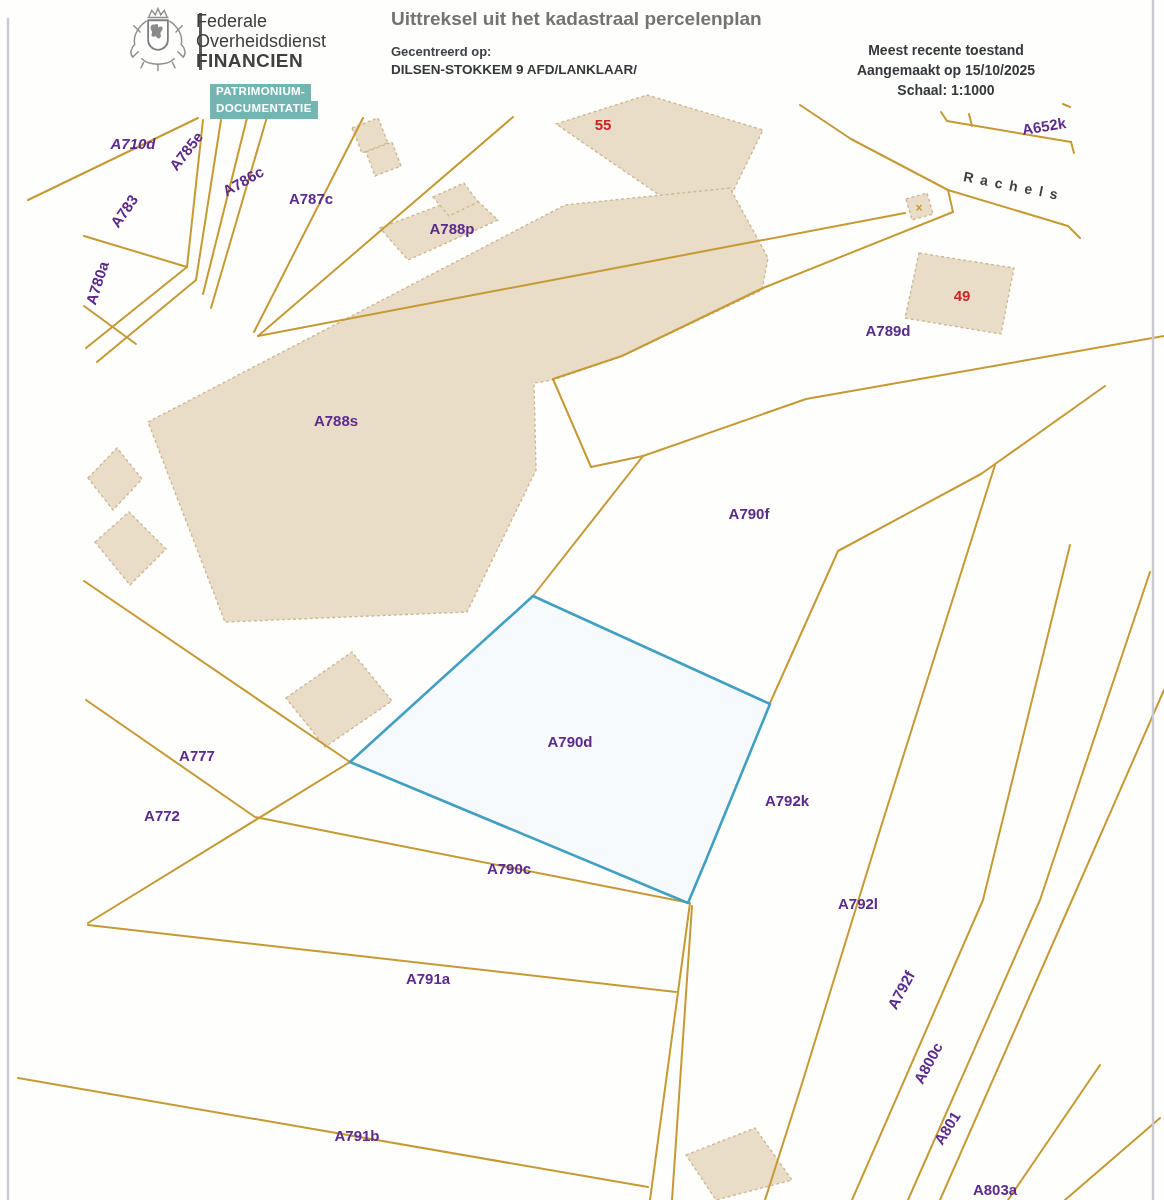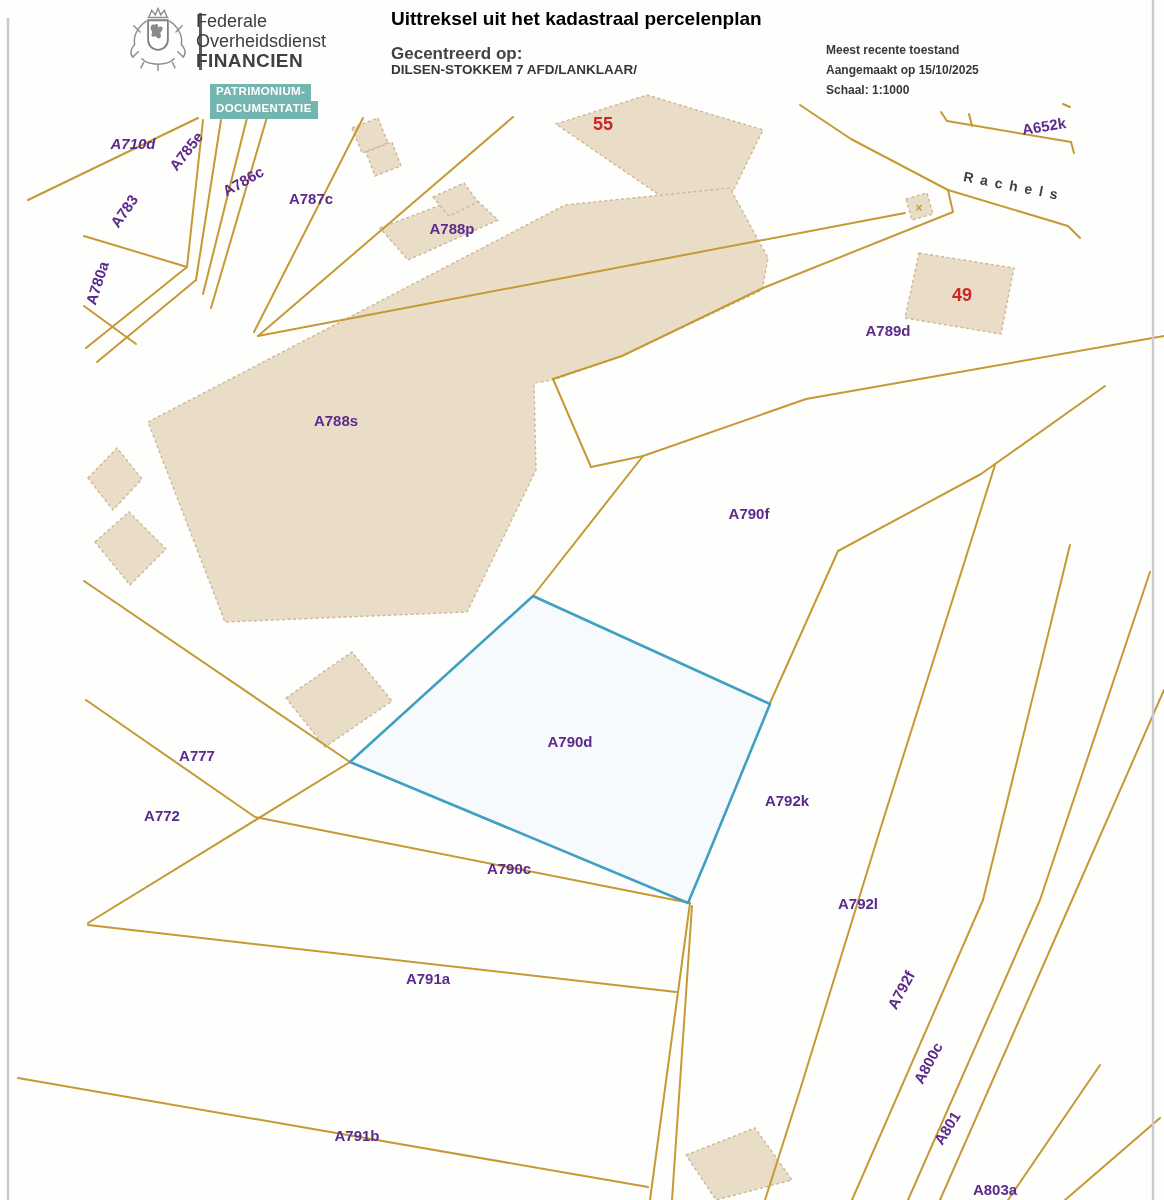--- a/index.html
+++ b/index.html
@@ -20,30 +20,30 @@
   
   #header{position:absolute;left:0;top:0;width:1164px;height:120px;}
   #coa{position:absolute;left:122px;top:5px;width:72px;height:70px;}
   #divider{position:absolute;left:199px;top:13px;width:3px;height:57px;background:#5a5a5a;}
   #agency{position:absolute;left:196px;top:11px;line-height:20px;font-size:18px;color:#3d3d3d;}
   #agency .fin{font-size:19px;font-weight:bold;color:#404040;letter-spacing:.4px;}
   .badge{position:absolute;left:210px;height:18px;background:var(--teal);color:#fff;
     font-size:11.5px;font-weight:bold;letter-spacing:.4px;line-height:15px;
     padding:0 6px;white-space:nowrap;}
   #badge1{top:84px;} #badge2{top:101px;}
-  #doc-title{position:absolute;left:391px;top:8px;font-size:19px;font-weight:bold;color:#000000;}
-  #centered-label{position:absolute;left:391px;top:44px;font-size:17px;font-weight:600;color:#3E4347;}
+  #doc-title{position:absolute;left:391px;top:8px;font-size:19px;font-weight:bold;color:#737373;}
+  #centered-label{position:absolute;left:391px;top:44px;font-size:13px;font-weight:600;color:#3E4347;}
   #centered-value{position:absolute;left:391px;top:62px;font-size:13.5px;font-weight:bold;color:#34383B;}
-  #meta{position:absolute;left:826px;top:40px;width:240px;text-align:left;
-    font-size:12px;font-weight:600;color:#35393C;line-height:20px;}
+  #meta{position:absolute;left:826px;top:40px;width:240px;text-align:center;
+    font-size:14px;font-weight:600;color:#35393C;line-height:20px;}
 
   
   .map-label{position:absolute;white-space:nowrap;transform:translate(-50%,-50%);}
   .map-label.parcel{color:var(--purple);font-weight:bold;font-size:15px;}
-  .map-label.number{color:var(--red);font-weight:bold;font-size:18px;}
+  .map-label.number{color:var(--red);font-weight:bold;font-size:15px;}
   .map-label.street{color:#3F3F3F;font-weight:600;font-size:14px;letter-spacing:7px;
     text-shadow:0 0 3px #fff,0 0 3px #fff;}
   .map-label.symbol{color:var(--line);font-weight:bold;font-size:12px;}
 </style>
 </head>
 <body>
 
 <div id="stage">
 
   <svg id="map-svg" width="1164" height="1200" viewBox="0 0 1164 1200">
@@ -162,21 +162,21 @@
       <div>Federale</div>
       <div>Overheidsdienst</div>
       <div class="fin">FINANCIEN</div>
     </div>
 
     <div class="badge" id="badge1">PATRIMONIUM-</div>
     <div class="badge" id="badge2">DOCUMENTATIE</div>
 
     <div id="doc-title">Uittreksel uit het kadastraal percelenplan</div>
     <div id="centered-label">Gecentreerd op:</div>
-    <div id="centered-value">DILSEN-STOKKEM 7 AFD/LANKLAAR/</div>
+    <div id="centered-value">DILSEN-STOKKEM 9 AFD/LANKLAAR/</div>
 
     <div id="meta">
       <div>Meest recente toestand</div>
       <div>Aangemaakt op 15/10/2025</div>
       <div>Schaal: 1:1000</div>
     </div>
   </div>
 </div>
 
 </body></html>

